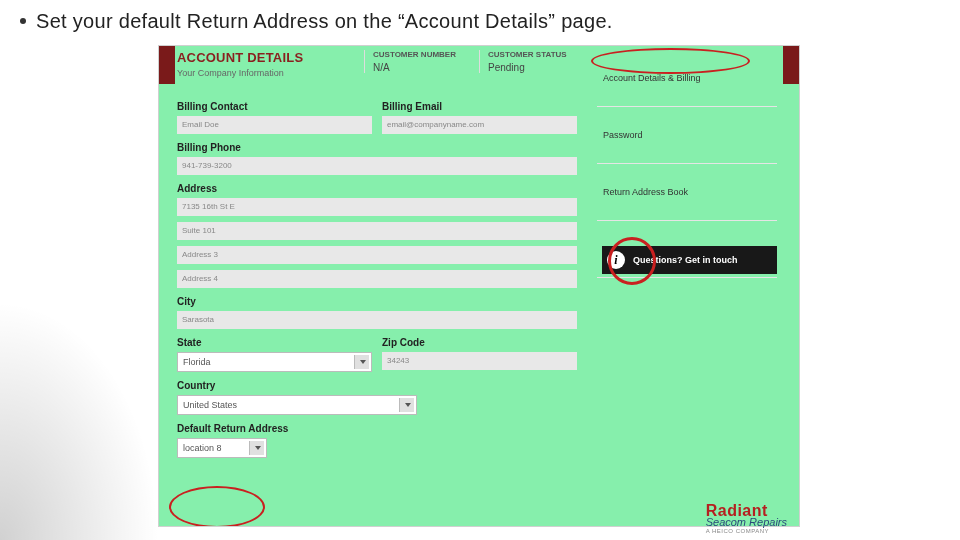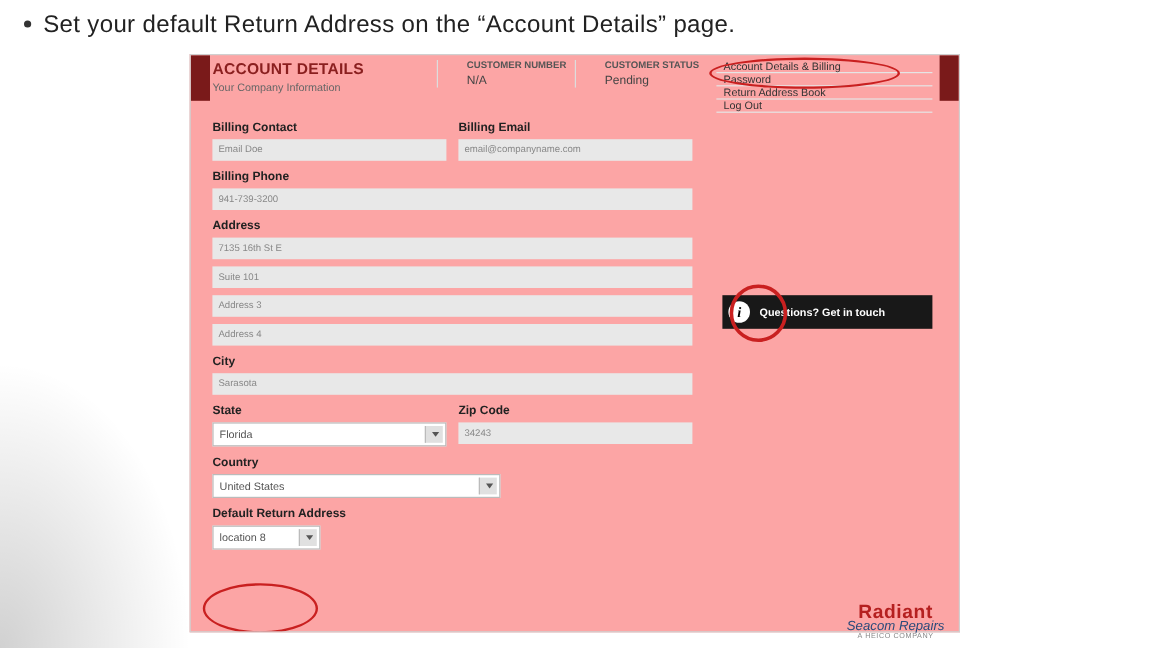--- a/index.html
+++ b/index.html
@@ -1,47 +1,47 @@
 <!DOCTYPE html>
 <html><head>
 <meta charset="utf-8">
 <style>
 html,body{margin:0;padding:0;width:960px;height:540px;font-family:Arial,Helvetica,sans-serif;background:#fff;color:#222;overflow:hidden}
 .slide{position:relative;width:801px;height:540px}
 .bullet{position:absolute;left:20px;top:10px;font-size:20px;letter-spacing:.3px}
 .bullet .dot{display:inline-block;width:6px;height:6px;background:#333;border-radius:50%;vertical-align:middle;margin-right:10px;margin-bottom:3px}
-.screenshot{position:absolute;left:158px;top:45px;width:640px;height:480px;border:1px solid #d0d0d0;background:#fca5a5;overflow:hidden}
+.screenshot{position:absolute;left:158px;top:45px;width:640px;height:480px;border:1px solid #d0d0d0;background:#86efac;overflow:hidden}
 .ss-header{position:absolute;left:0;top:0;width:640px;height:38px}
 .redbar-l{position:absolute;left:0;top:0;width:16px;height:38px;background:#7a1a1a}
 .redbar-r{position:absolute;right:0;top:0;width:16px;height:38px;background:#7a1a1a}
 .hdr-left{position:absolute;left:18px;top:4px}
 .hdr-title{color:#8a1f1f;font-weight:bold;font-size:13px;letter-spacing:.2px}
 .hdr-sub{font-size:9px;color:#666;margin-top:3px}
-.hdr-box{position:absolute;top:4px;border-left:1px solid #ddd;padding-left:24px}
+.hdr-box{position:absolute;top:4px;border-left:1px solid #ddd;padding-left:8px}
 .hb1{left:205px;width:105px}
 .hb2{left:320px;width:105px}
 .hb-lbl{font-size:8px;font-weight:bold;color:#555}
 .hb-val{font-size:10px;color:#444;margin-top:3px}
 .form-area{position:absolute;left:18px;top:55px;width:400px}
 .row{display:flex;gap:10px;margin-bottom:8px}
 .col{flex:1}
 .flab{font-size:10px;font-weight:bold;color:#222;margin-bottom:4px}
 .finput{background:#e8e8e8;height:18px;line-height:18px;font-size:8px;color:#888;padding:0 5px;border:none;width:100%;box-sizing:border-box}
 .fselect{background:#fff;border:1px solid #bbb;height:20px;line-height:18px;font-size:9px;color:#555;padding:0 18px 0 5px;position:relative;box-sizing:border-box}
 .fselect::after{content:"";position:absolute;right:2px;top:2px;width:14px;height:14px;background:#e0e0e0;border-left:1px solid #bbb}
 .fselect .arrow{position:absolute;right:5px;top:7px;width:0;height:0;border-left:3px solid transparent;border-right:3px solid transparent;border-top:4px solid #555;z-index:2}
 .sidenav{position:absolute;right:22px;top:4px;width:180px}
-.sn-item{font-size:9px;color:#333;padding:0 6px;border-bottom:1px solid #e5e5e5}
+.sn-item{font-size:9px;color:#333;padding:23px 6px;border-bottom:1px solid #e5e5e5}
 .qbtn{position:absolute;right:22px;top:200px;width:175px;height:28px;background:#181818;color:#fff;font-size:9px;font-weight:bold;display:flex;align-items:center}
 .qbtn .icirc{width:18px;height:18px;border-radius:50%;background:#fff;color:#000;margin:0 8px 0 5px;display:flex;align-items:center;justify-content:center;font-family:Georgia,serif;font-style:italic;font-size:12px;font-weight:bold}
 .oval{position:absolute;border:2px solid #c92020;border-radius:50%}
 .ov1{left:432px;top:2px;width:155px;height:22px}
 .ov2{right:143px;top:191px;width:42px;height:42px;border-width:3px}
 .ov3{left:10px;bottom:-2px;width:92px;height:38px}
-.logo{position:absolute;right:14px;bottom:6px;text-align:center;line-height:1}
+.logo{position:absolute;right:14px;bottom:6px;text-align:left;line-height:1}
 .logo .r1{font-size:16px;font-weight:bold;color:#b52020;letter-spacing:.5px}
 .logo .r2{font-size:11px;color:#2a4a7a;font-style:italic;margin-top:-2px}
 .logo .r3{font-size:6px;color:#888;letter-spacing:.5px}
 .bgfade{position:absolute;left:0;bottom:0;width:160px;height:240px;background:radial-gradient(ellipse at 0% 100%,rgba(0,0,0,.18),rgba(0,0,0,0) 70%)}
 </style>
 </head>
 <body>
 
 <div class="slide">
   <div class="bgfade"></div>

